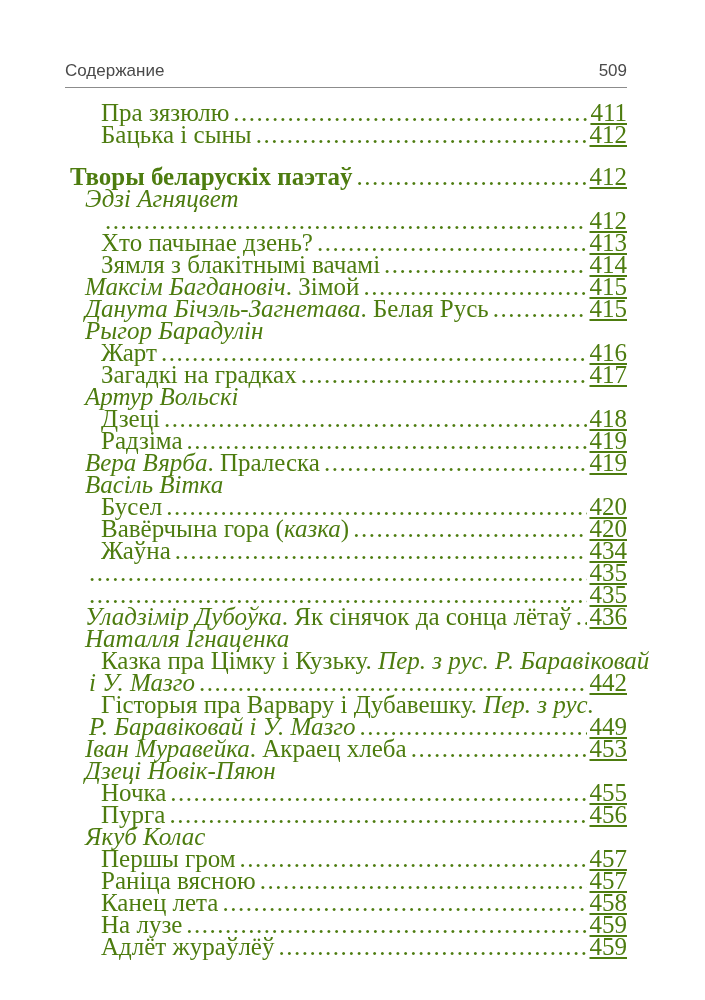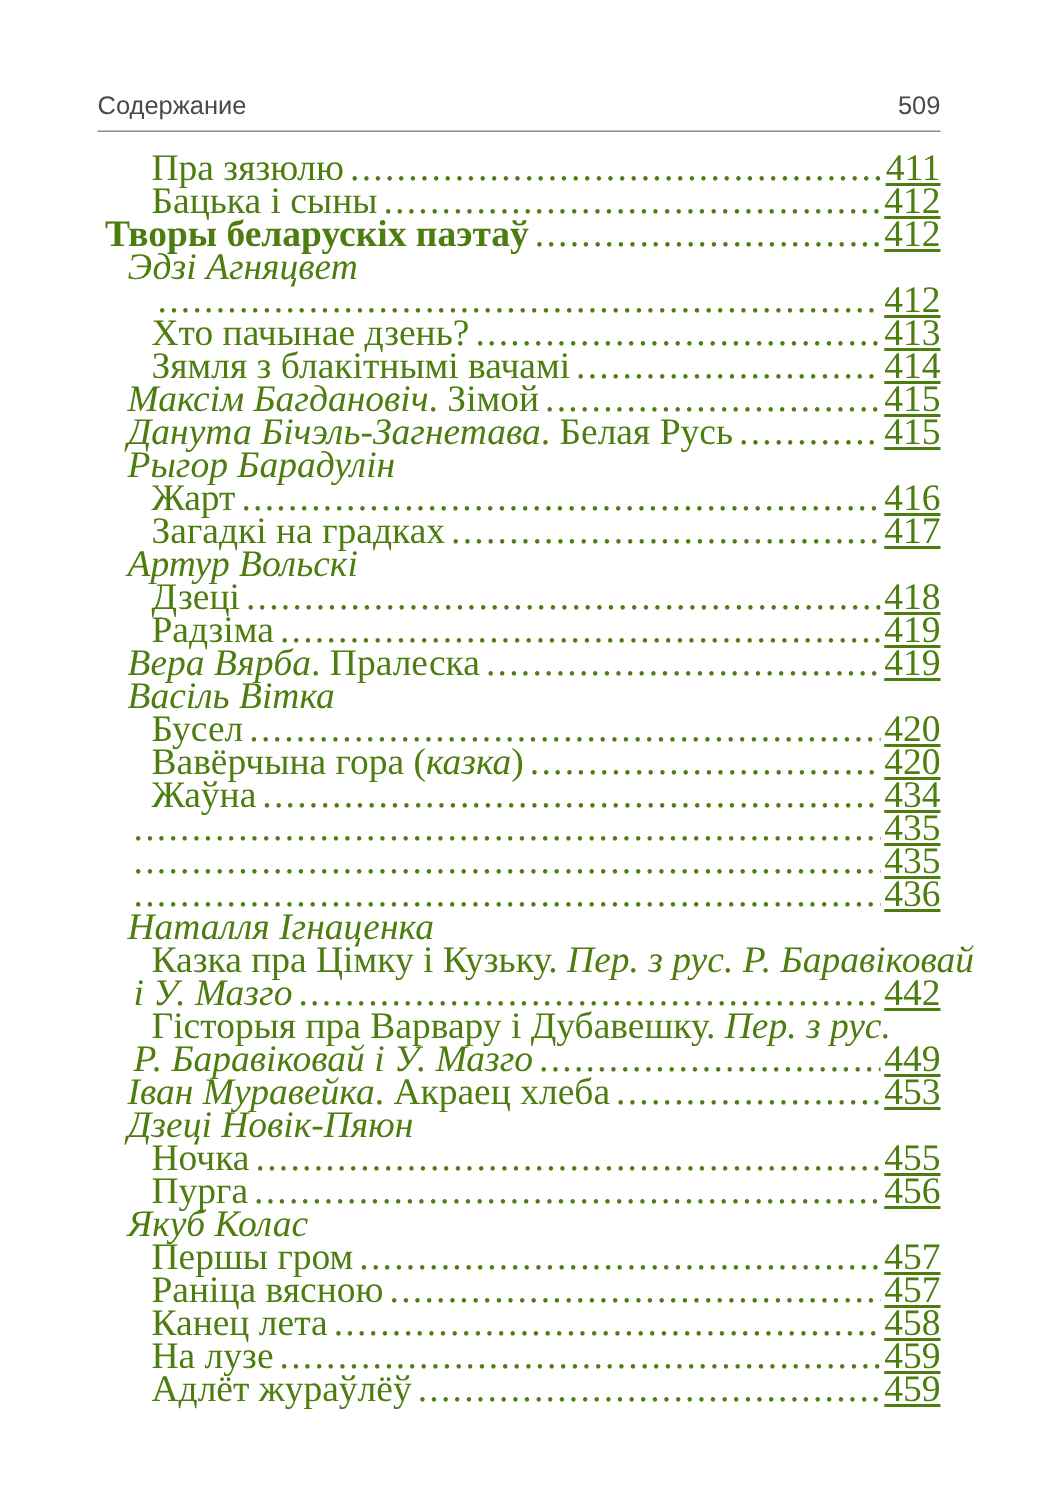--- a/index.html
+++ b/index.html
@@ -41,21 +41,21 @@
     font-size: 25px;
     color: #4d7c0f;
   }
   .toc-row {
     display: flex;
     align-items: baseline;
     line-height: 22px;
     height: 22px;
     white-space: nowrap;
   }
-  .toc-row.section { margin-top: 0; }
+  .toc-row.section { margin-top: 20px; }
   .toc-row.section .txt { font-weight: 700; }
   .ind-author { padding-left: 15px; }
   .ind-title  { padding-left: 31px; }
   .ind-cont   { padding-left: 19px; }
   .txt { flex: 0 0 auto; }
   .txt .i { font-style: italic; }
   .leader {
     flex: 1 1 auto;
     overflow: hidden;
     white-space: nowrap;
@@ -172,20 +172,21 @@
       </div>
       <div class="toc-row ind-author">
         <span class="leader">................................................................................................................................................................</span>
         <span class="pagenum">435</span>
       </div>
       <div class="toc-row ind-author">
         <span class="leader">................................................................................................................................................................</span>
         <span class="pagenum">435</span>
       </div>
       <div class="toc-row ind-author">
+        <span class="txt"><span class="i">Уладзімір Дубоўка</span><span>. Як сінячок да сонца лётаў</span></span>
         <span class="leader">................................................................................................................................................................</span>
         <span class="pagenum">436</span>
       </div>
       <div class="toc-row ind-author">
         <span class="txt"><span class="i">Наталля Ігнаценка</span></span>
       </div>
       <div class="toc-row ind-title">
         <span class="txt"><span>Казка пра Цімку і Кузьку. </span><span class="i">Пер. з рус. Р. Баравіковай</span></span>
       </div>
       <div class="toc-row ind-cont">

